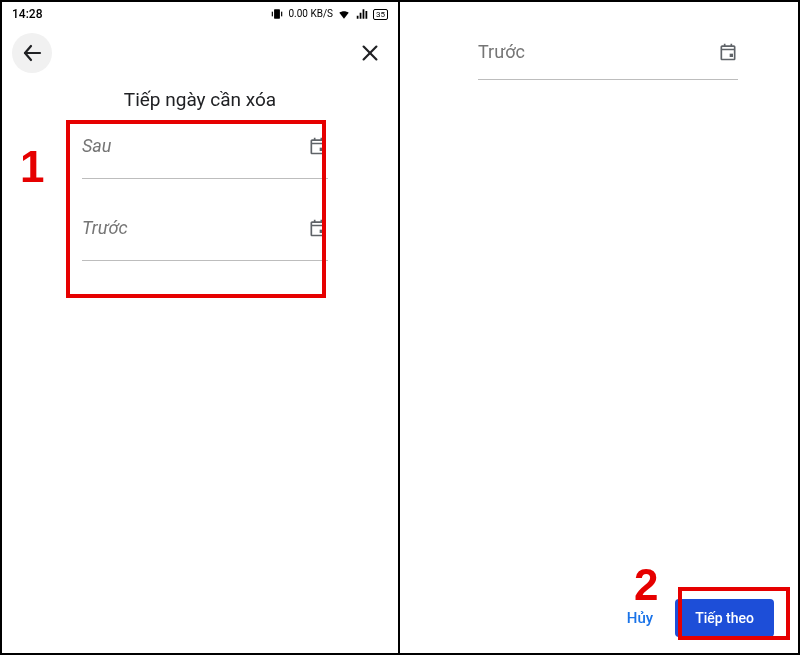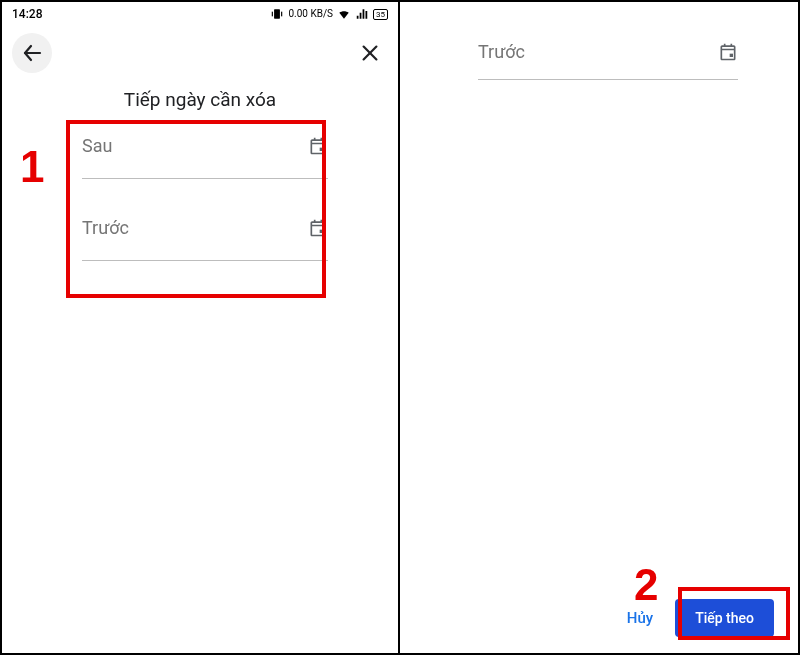--- a/index.html
+++ b/index.html
@@ -67,20 +67,21 @@
   }
   .field {
     position: relative;
     height: 50px;
     border-bottom: 1px solid #bdbdbd;
     display: flex;
     align-items: center;
     justify-content: space-between;
     padding-bottom: 16px;
     margin-bottom: 32px;
+    font-style: italic;
   }
   .field-label {
     font-size: 18px;
     color: #757575;
   }
   .cal-icon { width: 20px; height: 20px; color: #5f6368; }
 
   
   .hl-box {
     position: absolute;

